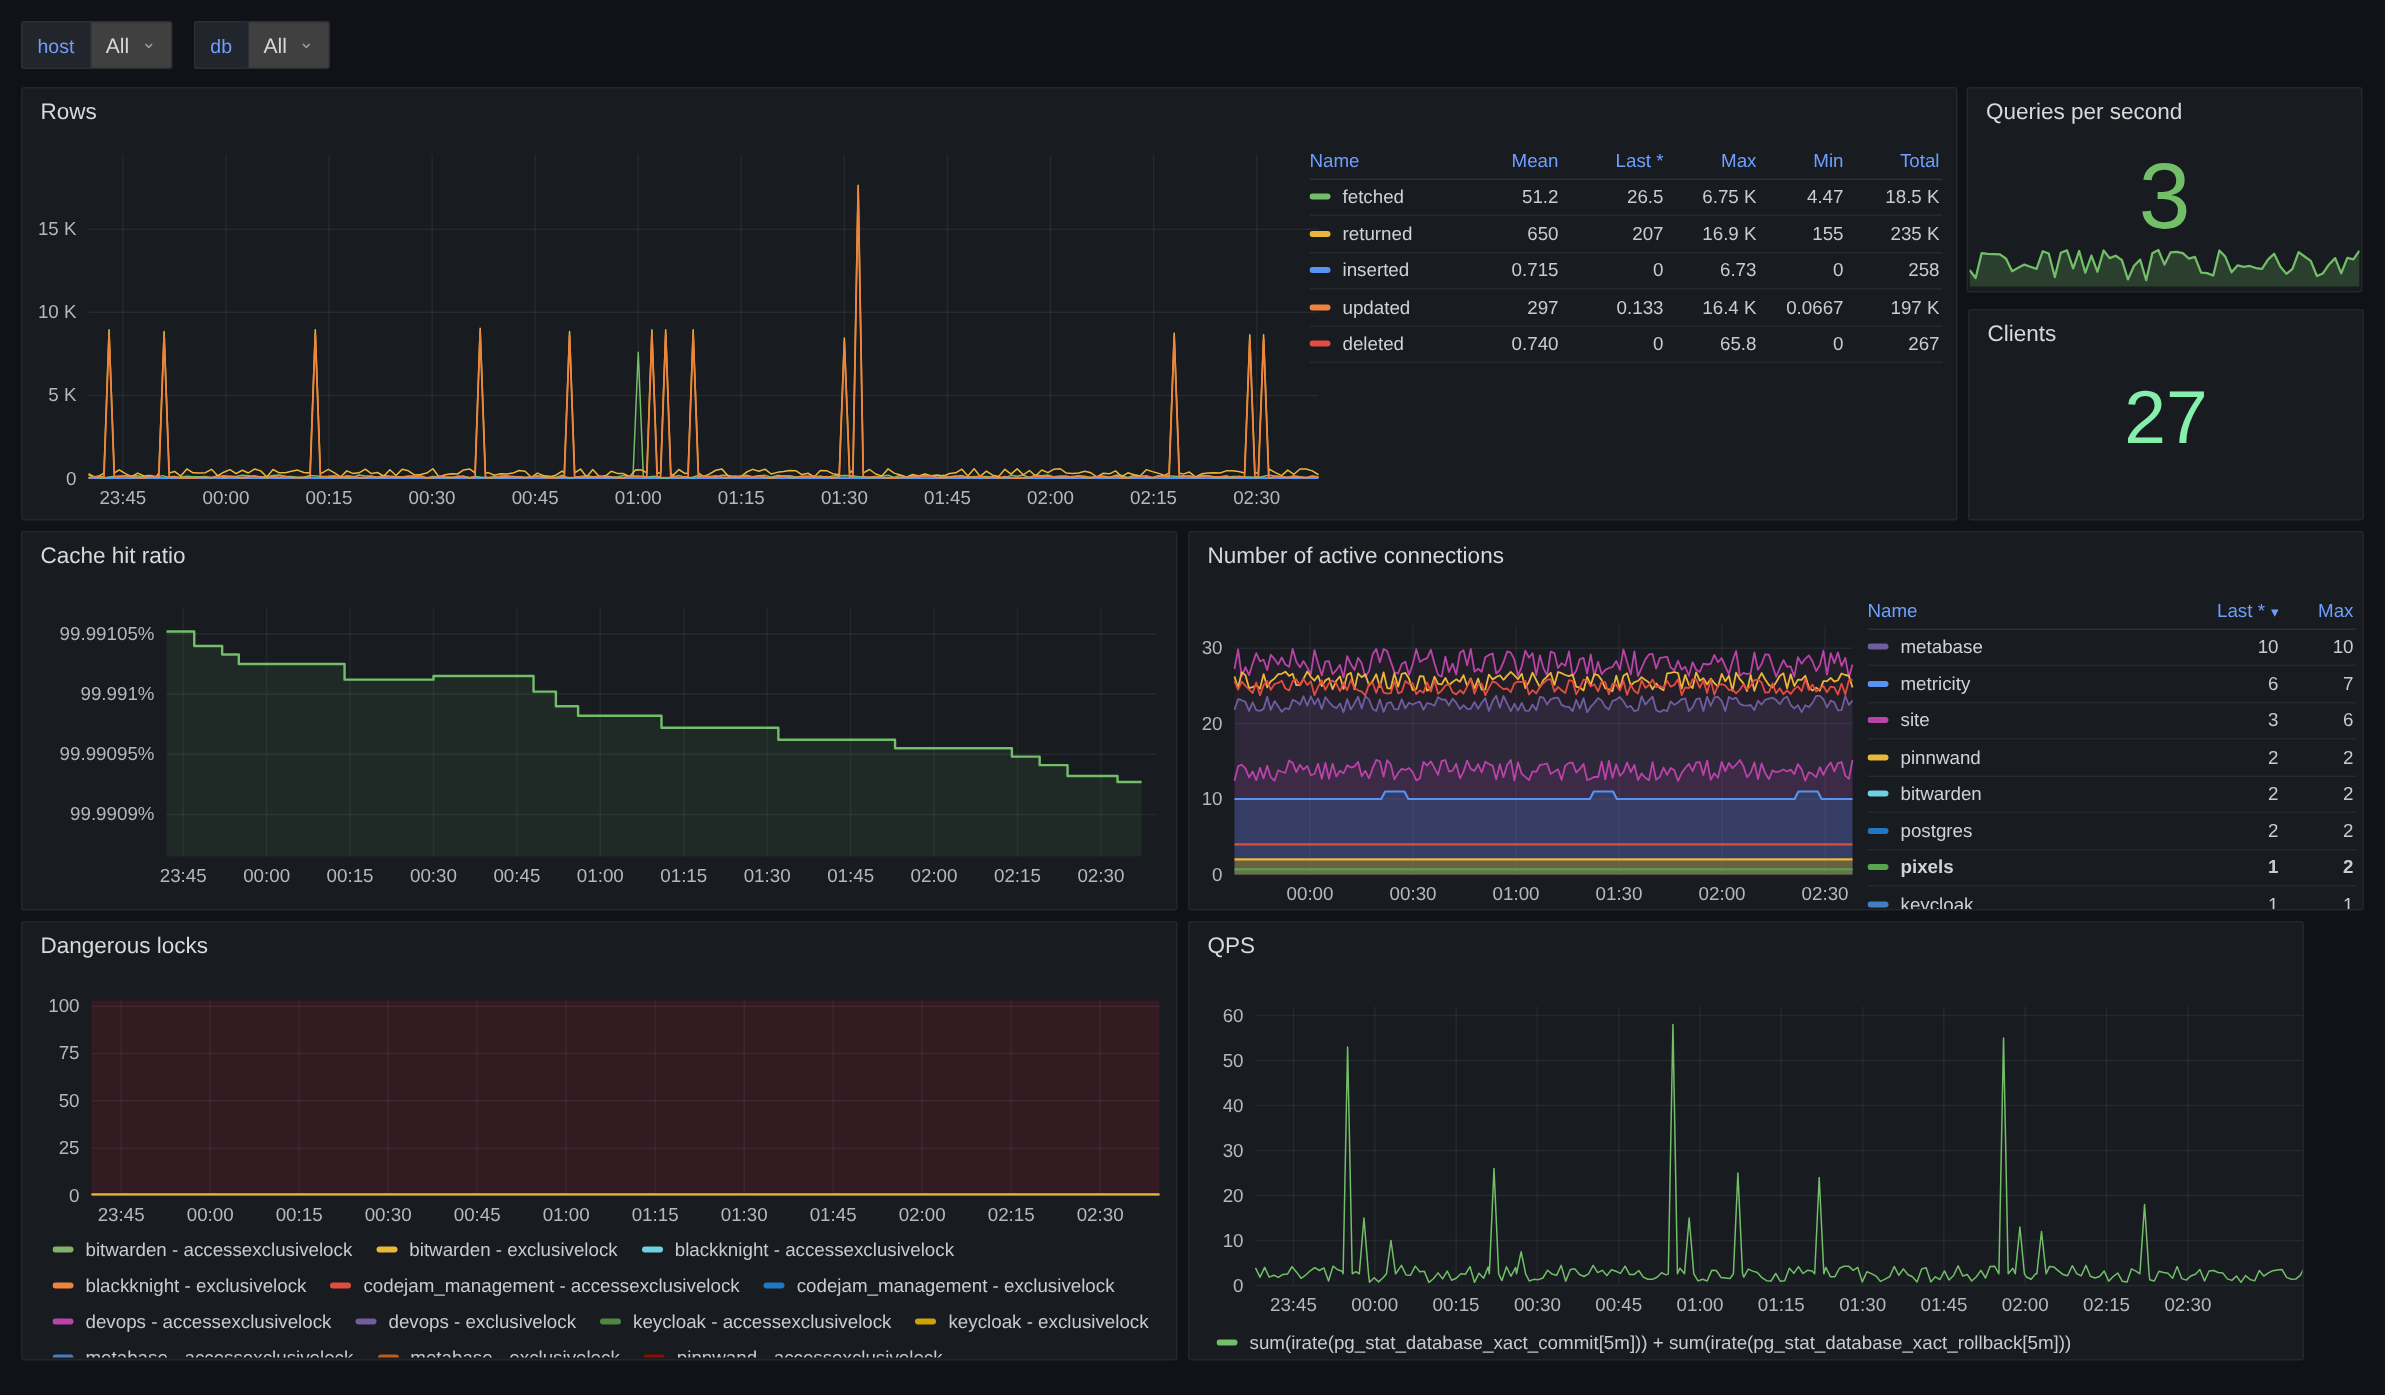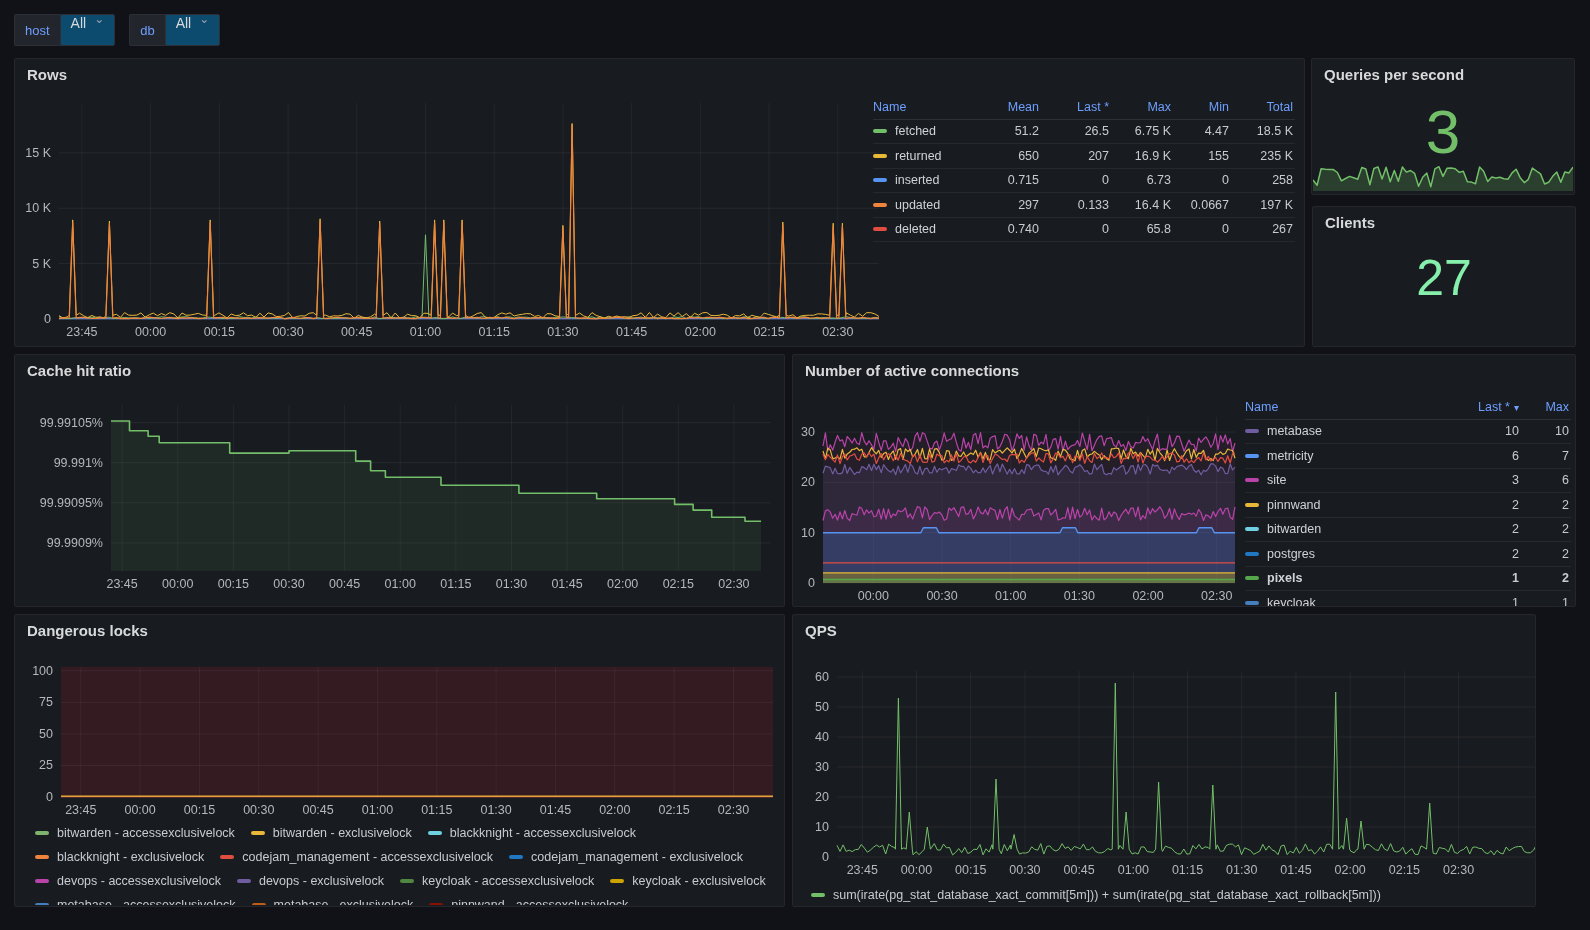--- a/index.html
+++ b/index.html
@@ -1,23 +1,23 @@
 <!DOCTYPE html>
 <html><head>
 <meta charset="utf-8">
 <style>
   html,body{margin:0;padding:0}
   body{width:1590px;height:930px;background:#111217;font-family:"Liberation Sans","DejaVu Sans",sans-serif;color:#ccccdc;overflow:hidden;position:relative}
   .topbar{position:absolute;left:14px;top:14px;display:flex;align-items:center;gap:14px}
   .var-group{display:flex;align-items:stretch;height:32px}
   .var-label{background:#22252b;border:1px solid #2c2f36;border-right:none;border-radius:2px 0 0 2px;color:#6e9fff;font-size:13px;display:flex;align-items:center;padding:0 10px;cursor:pointer}
-  .var-value{background:#0c4a6e;border:1px solid #2c2f36;border-radius:0 2px 2px 0;color:#d8d9da;font-size:14px;display:flex;gap:8px;padding:0 10px;cursor:pointer}
+  .var-value{background:#404040;border:1px solid #2c2f36;border-radius:0 2px 2px 0;color:#d8d9da;font-size:14px;display:flex;align-items:center;gap:8px;padding:0 10px;cursor:pointer}
   .var-caret{color:#9da0ab;font-size:12px;line-height:1;transform:translateY(-2px)}
   .panel{position:absolute;background:#181b1f;border:1px solid #24262c;border-radius:2px;box-sizing:border-box;overflow:hidden}
-  .panel-title{font-size:15px;font-weight:700;color:#d8d9da;padding:7px 12px;white-space:nowrap;cursor:pointer}
+  .panel-title{font-size:15px;font-weight:400;color:#d8d9da;padding:7px 12px;white-space:nowrap;cursor:pointer}
   .stat-number{position:absolute;width:100%;text-align:center;font-weight:500;line-height:1}
   svg{display:block}
   svg text{font-family:"Liberation Sans","DejaVu Sans",sans-serif}
   .legend-table{position:absolute;font-size:12.5px}
   .lt-row{display:grid;align-items:center;border-bottom:1px solid rgba(204,204,220,0.08);height:23.5px}
   .lt-row.lt-head{color:#6e9fff;font-weight:500;border-bottom:1px solid rgba(204,204,220,0.12)}
   .lt-cell{text-align:right;color:#c7cbd2;padding-right:2px}
   .lt-cell.name{display:flex;align-items:center;text-align:right;color:#d0d2d8;overflow:hidden;white-space:nowrap}
   .lt-head .lt-cell{color:#6e9fff}
   .lt-head .lt-cell.name{color:#6e9fff}

